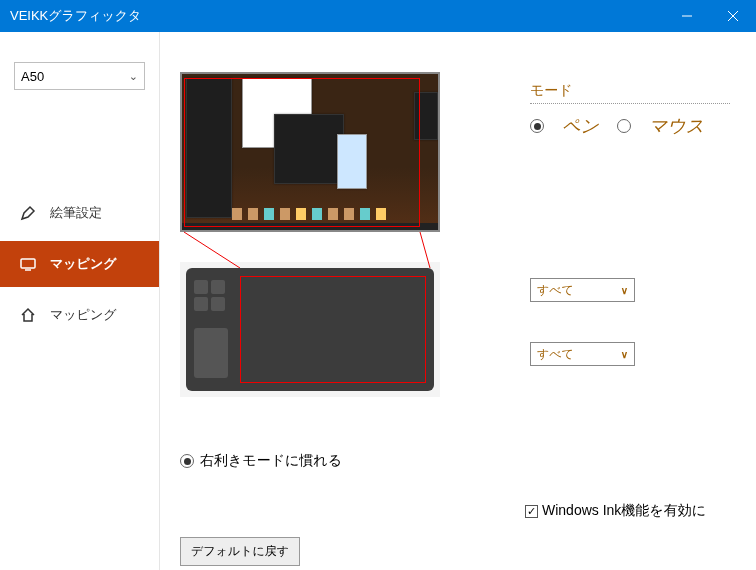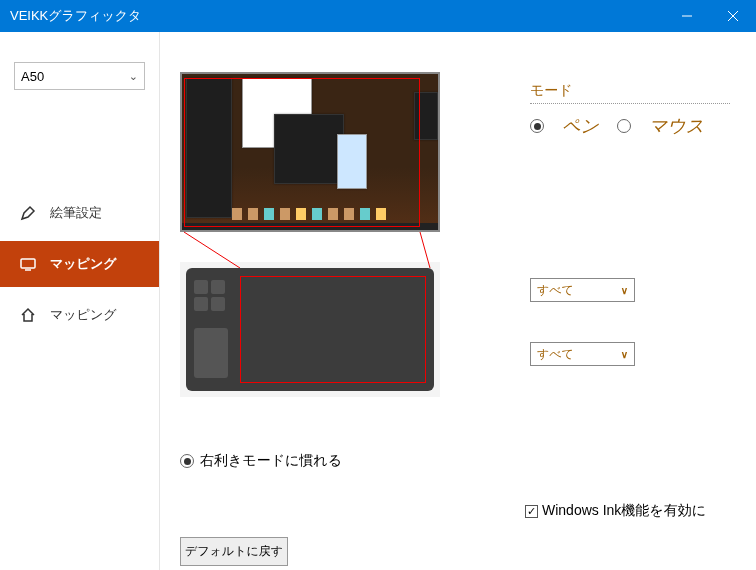--- a/index.html
+++ b/index.html
@@ -60,21 +60,21 @@
   .combo { width: 105px; height: 24px; border: 1px solid #888; display: flex; align-items: center; justify-content: space-between; padding: 0 6px; font-size: 12px; margin-top: 10px; background:#fff; }
   .combo .chev { font-size: 10px; font-weight:bold; }
 
   
   .hand-radios { position: absolute; left: 20px; top: 420px; font-size: 14px; display: flex; flex-direction: row; gap: 6px; }
   .hand-radios .row { display: flex; align-items: center; gap: 6px; }
 
   .ink-check { position: absolute; left: 365px; top: 470px; font-size: 14px; display: flex; align-items: center; gap: 4px; }
   .cbox { width: 13px; height: 13px; border: 1px solid #555; display:inline-flex; align-items:center; justify-content:center; font-size:11px; line-height:1; }
 
-  .default-btn { position: absolute; left: 20px; top: 505px; border: 1px solid #999; background: #eee; padding: 5px 4px; font-size: 12px; }
+  .default-btn { position: absolute; left: 20px; top: 505px; border: 1px solid #999; background: #eee; padding: 5px 10px; font-size: 12px; }
 </style>
 </head>
 <body>
 
 <div class="titlebar">
   <span>VEIKKグラフィックタ</span>
   <span class="spacer"></span>
   <div class="winbtn">
     <svg width="12" height="12">
         <line x1="1" y1="6" x2="11" y2="6"></line>

